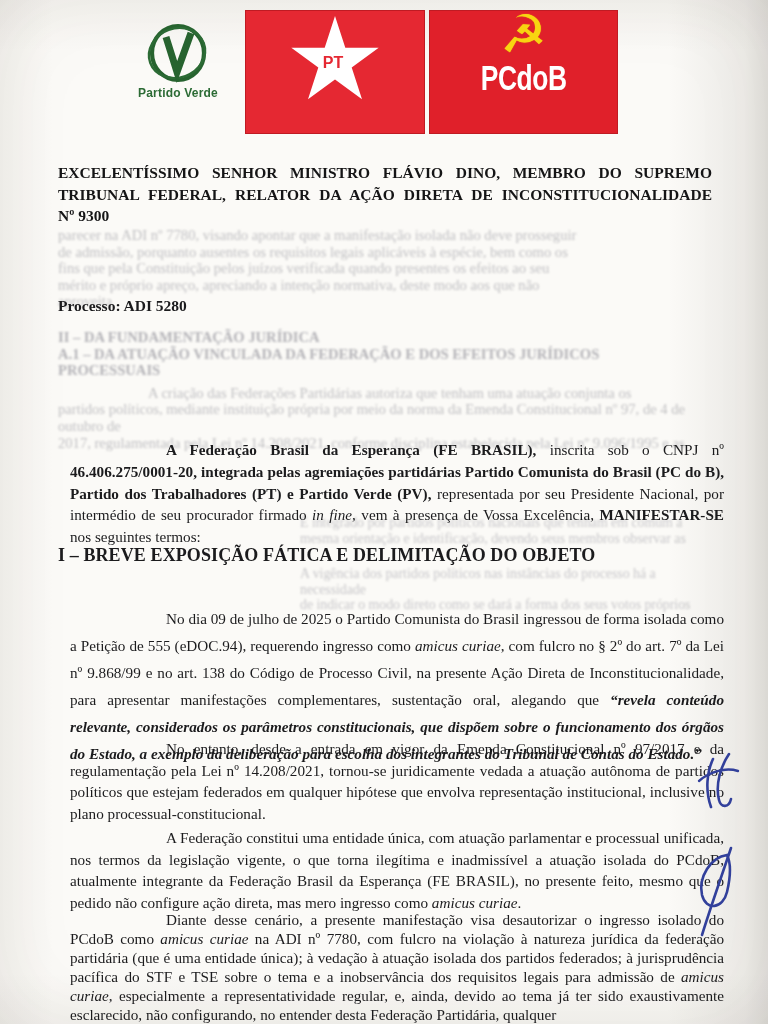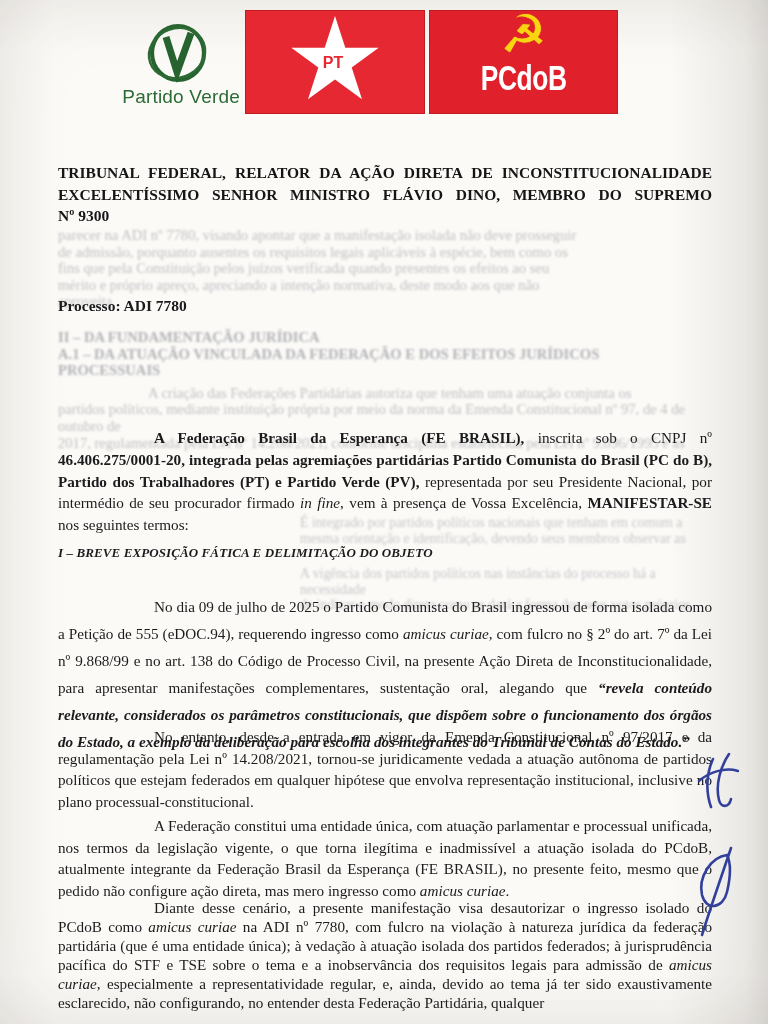--- a/index.html
+++ b/index.html
@@ -12,36 +12,36 @@
     position:absolute;inset:0;
     background:
       linear-gradient(90deg, rgba(120,112,100,.07) 0%, rgba(0,0,0,0) 7%, rgba(0,0,0,0) 87%, rgba(110,104,94,.10) 97%, rgba(98,92,84,.18) 100%),
       linear-gradient(180deg, rgba(120,112,100,.06) 0%, rgba(0,0,0,0) 5%, rgba(0,0,0,0) 95%, rgba(110,104,94,.06) 100%),
       #fbfaf7;
     box-shadow:inset 0 0 90px rgba(70,62,48,.05);
   }
   .content{position:absolute;inset:0;filter:blur(.22px);}
   
   .pv-logo{position:absolute;left:116px;top:22px;width:124px;height:88px;text-align:center;}
-  .pv-label{margin-top:-4px;font-family:"Liberation Sans",sans-serif;font-weight:normal;
-    font-size:19px;color:#2c6b35;letter-spacing:.2px;text-align:right;}
-  .flag{position:absolute;top:10px;height:104px;box-sizing:border-box;border:1px solid #bf1b23;}
+  .pv-label{margin-top:-4px;font-family:"Liberation Sans",sans-serif;font-weight:bold;
+    font-size:12px;color:#2c6b35;letter-spacing:.2px;}
+  .flag{position:absolute;top:10px;height:124px;box-sizing:border-box;border:1px solid #bf1b23;}
   .pt-flag{left:245px;width:180px;background:#e52832;}
   .pcdob-flag{left:429px;width:189px;background:#e0202a;display:flex;flex-direction:column;align-items:center;}
   .hs-glyph{font-family:"DejaVu Sans",sans-serif;font-size:52px;line-height:50px;color:#f8d411;
     margin-top:-2px;text-shadow:0 0 1px #e8c40c;}
   .pcdob-label{font-family:"Liberation Sans",sans-serif;font-weight:bold;color:#ffffff;
     font-size:33px;line-height:34px;transform:scale(.80,1.04);letter-spacing:-.5px;margin-top:3px;}
   
   .tblock{position:absolute;left:58px;width:654px;color:#1b1b1d;}
   .doc-heading{top:162px;font-weight:bold;font-size:15.5px;line-height:21.5px;color:#151516;}
   .jline{text-align:justify;text-align-last:justify;}
   .processo{top:297px;font-weight:bold;font-size:15.5px;}
-  .section-h{top:545px;font-weight:bold;font-size:13px;letter-spacing:.1px;font-style:italic;}
-  .para{text-align:justify;text-indent:96px;font-size:15.2px;margin:0;}
+  .section-h{top:545px;font-weight:bold;font-size:18px;letter-spacing:.1px;}
+  .para{text-align:justify;text-indent:96px;font-size:15.2px;margin:12px;}
   .p1{top:427px;line-height:21.8px;}
   .p2{top:593px;line-height:27px;}
   .p3{top:726px;line-height:21.5px;}
   .p4{top:815px;line-height:21.6px;}
   .p5{top:898px;line-height:19px;}
   .b{font-weight:bold;}
   .i{font-style:italic;}
   .bi{font-weight:bold;font-style:italic;}
   
   .ghost{position:absolute;color:rgba(104,104,116,.40);filter:blur(1.25px);pointer-events:none;}
@@ -106,26 +106,26 @@
       <div>É integrado por partidos políticos nacionais que tenham em comum a</div>
       <div>mesma orientação e identificação, devendo seus membros observar as</div>
     </div>
 
     <div class="ghost gsmall g4">
       <div>A vigência dos partidos políticos nas instâncias do processo há a necessidade</div>
       <div>de indicar o modo direto como se dará a forma dos seus votos próprios</div>
     </div>
 
     <div class="tblock doc-heading">
+      <div class="jline">EXCELENTÍSSIMO SENHOR MINISTRO FLÁVIO DINO, MEMBRO DO SUPREMO</div>
       <div class="jline">TRIBUNAL FEDERAL, RELATOR DA AÇÃO DIRETA DE INCONSTITUCIONALIDADE</div>
-      <div class="jline">EXCELENTÍSSIMO SENHOR MINISTRO FLÁVIO DINO, MEMBRO DO SUPREMO</div>
       <div>Nº 9300</div>
     </div>
 
-    <div class="tblock processo">Processo: ADI 7780</div>
+    <div class="tblock processo">Processo: ADI 5280</div>
 
     <p class="tblock para p1"><span class="b">A Federação Brasil da Esperança (FE BRASIL), </span><span>inscrita sob o CNPJ nº </span><span class="b">46.406.275/0001-20, integrada pelas agremiações partidárias Partido Comunista do Brasil (PC do B), Partido dos Trabalhadores (PT) e Partido Verde (PV), </span><span>representada por seu Presidente Nacional, por intermédio de seu procurador firmado </span><span class="i">in fine</span><span>, vem à presença de Vossa Excelência, </span><span class="b">MANIFESTAR-SE</span><span> nos seguintes termos:</span></p>
 
     <div class="tblock section-h">I – BREVE EXPOSIÇÃO FÁTICA E DELIMITAÇÃO DO OBJETO</div>
 
     <p class="tblock para p2"><span>No dia 09 de julho de 2025 o Partido Comunista do Brasil ingressou de forma isolada como a Petição de 555 (eDOC.94), requerendo ingresso como </span><span class="i">amicus curiae</span><span>, com fulcro no § 2º do art. 7º da Lei nº 9.868/99 e no art. 138 do Código de Processo Civil, na presente Ação Direta de Inconstitucionalidade, para apresentar manifestações complementares, sustentação oral, alegando que </span><span class="bi">“revela conteúdo relevante, considerados os parâmetros constitucionais, que dispõem sobre o funcionamento dos órgãos do Estado, a exemplo da deliberação para escolha dos integrantes do Tribunal de Contas do Estado.”</span></p>
 
     <p class="tblock para p3"><span>No entanto, desde a entrada em vigor da Emenda Constitucional nº 97/2017 e da regulamentação pela Lei nº 14.208/2021, tornou-se juridicamente vedada a atuação autônoma de partidos políticos que estejam federados em qualquer hipótese que envolva representação institucional, inclusive no plano processual-constitucional.</span></p>
 
     <p class="tblock para p4"><span>A Federação constitui uma entidade única, com atuação parlamentar e processual unificada, nos termos da legislação vigente, o que torna ilegítima e inadmissível a atuação isolada do PCdoB, atualmente integrante da Federação Brasil da Esperança (FE BRASIL), no presente feito, mesmo que o pedido não configure ação direta, mas mero ingresso como </span><span class="i">amicus curiae</span><span>.</span></p>

